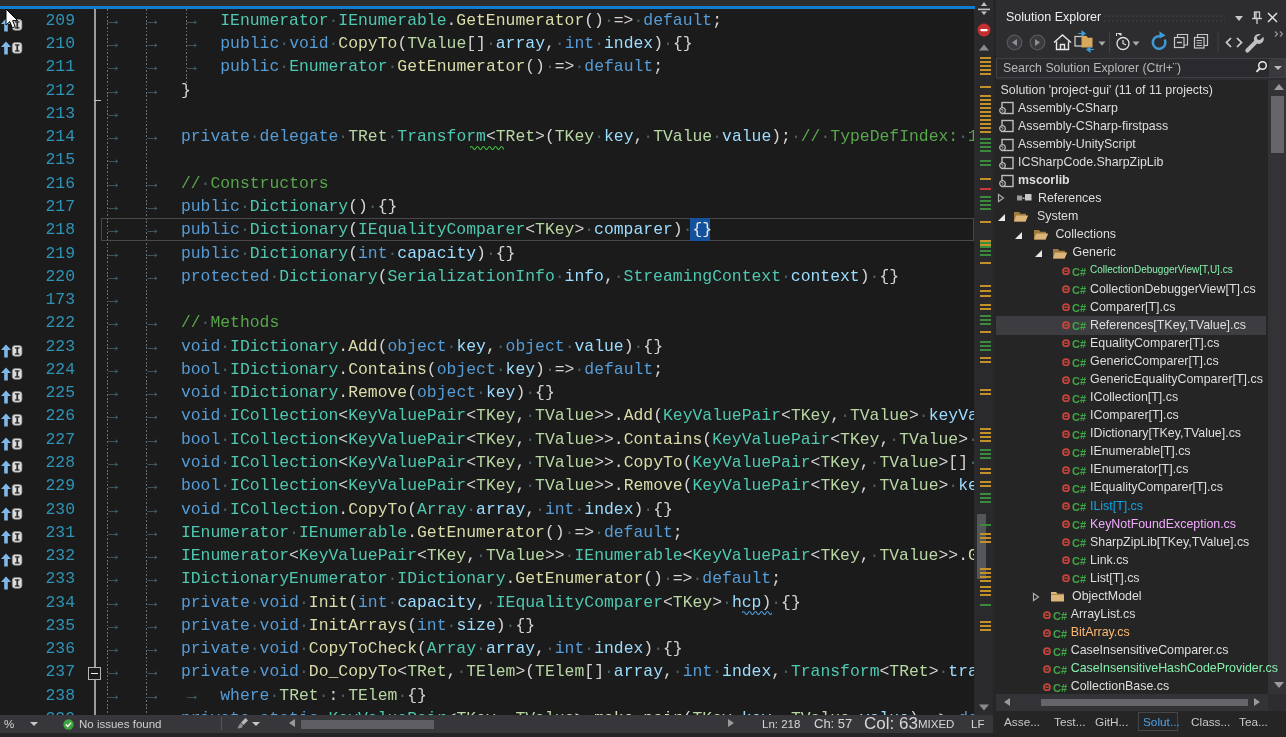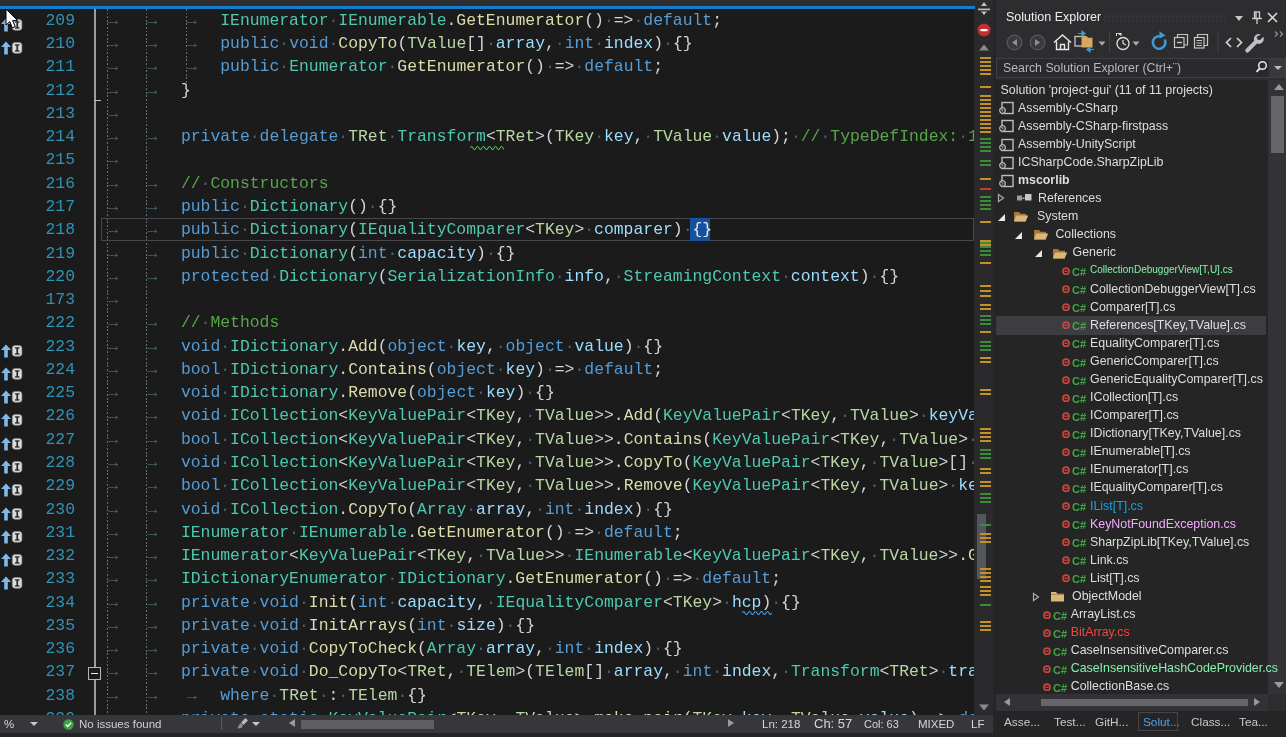--- a/index.html
+++ b/index.html
@@ -241,21 +241,21 @@
 <svg class="ab" style="left:236px;top:717px" width="13" height="13" viewBox="0 0 13 13">
     <path d="M9.5 1 L12 3.5 L7.5 8 L5 5.5 Z" fill="#B9B9B9"></path>
     <path d="M4.5 6 L7 8.5 L5.5 11 L1.5 11.5 L2.5 9 Z" fill="#8F8F8F"></path>
   </svg>
 <div class="ab" style="left:252px;top:722px;border-left:4px solid transparent;border-right:4px solid transparent;border-top:4px solid #C8C8C8"></div>
 <div class="ab" style="left:288.6px;top:719px;border-top:4.5px solid transparent;border-bottom:4.5px solid transparent;border-right:6px solid #9A9A9A"></div>
 <div class="ab" style="left:301px;top:719.5px;width:133px;height:9px;background:#5F5F63"></div>
 <div class="ab" style="left:728px;top:719px;border-top:4.5px solid transparent;border-bottom:4.5px solid transparent;border-left:6px solid #9A9A9A"></div>
 <div style="top:714.5px;height:18.5px;line-height:18.5px;position:absolute;color:#D6D6D6;font-size:11.5px;left:762px">Ln: 218</div>
 <div style="top:714.5px;height:18.5px;line-height:18.5px;position:absolute;color:#D6D6D6;font-size:13px;left:814px">Ch: 57</div>
-<div style="top:714.5px;height:18.5px;line-height:18.5px;position:absolute;color:#D6D6D6;font-size:11px;left:864px">Col: 63</div>
+<div style="top:714.5px;height:18.5px;line-height:18.5px;position:absolute;color:#D6D6D6;font-size:17px;left:864px">Col: 63</div>
 <div style="top:714.5px;height:18.5px;line-height:18.5px;position:absolute;color:#D6D6D6;font-size:11.5px;left:918px">MIXED</div>
 <div style="top:714.5px;height:18.5px;line-height:18.5px;position:absolute;color:#D6D6D6;font-size:11.5px;left:971px">LF</div>
 <div class="ab" style="left:993px;top:0;width:3px;height:733px;background:#262628"></div>
 <div class="ab" style="left:996px;top:0;width:290px;height:737px;background:#2D2D30"></div>
 <div class="ab" style="left:1006px;top:10px;font-size:12.5px;color:#EEEEEE">Solution Explorer</div>
 <div class="ab" style="left:1103px;top:14px;width:122px;height:9px;background-image:radial-gradient(#393940 0.9px,transparent 1px);background-size:4px 4.5px"></div>
 <div class="ab" style="left:1235px;top:16px;border-left:4.5px solid transparent;border-right:4.5px solid transparent;border-top:5px solid #C8C8C8"></div>
 <svg class="ab" style="left:1251px;top:11px" width="12" height="14" viewBox="0 0 12 14">
     <g stroke="#D0D0D0" stroke-width="1.3" fill="none">
       <rect x="3.5" y="1" width="5" height="6.5"></rect>
@@ -499,21 +499,21 @@
 <svg class="ab" style="left:1050px;top:590.04px" width="15" height="13" viewBox="0 0 15 13">
     <path d="M1 2 L6 2 L7.5 3.8 L14 3.8 L14 11.5 L1 11.5 Z" fill="#DCB679"></path>
     <path d="M1 4.5 L14 4.5" stroke="#A07B3E" stroke-width="0.8"></path>
   </svg>
 <div class="ab" style="left:1070.7px;top:607.0199999999999px;font-size:12.4px;color:#DEDEDE;white-space:nowrap;max-width:212.29999999999995px;overflow:hidden">ArrayList.cs</div>
 <svg class="ab" style="left:1041px;top:608.6199999999999px" width="30" height="12" viewBox="0 0 30 12">
     <circle cx="6" cy="6.2" r="3.1" fill="none" stroke="#C7463C" stroke-width="1.6"></circle>
     <rect x="4.3" y="5.5" width="3.4" height="1.4" fill="#C7463C"></rect>
     <text x="12" y="10.5" font-family="Liberation Sans" font-size="11" font-weight="bold" fill="#3FA645">C#</text>
   </svg>
-<div class="ab" style="left:1070.7px;top:625.0999999999999px;font-size:12.4px;color:#ef4444;white-space:nowrap;max-width:212.29999999999995px;overflow:hidden">BitArray.cs</div>
+<div class="ab" style="left:1070.7px;top:625.0999999999999px;font-size:12.4px;color:#fdba74;white-space:nowrap;max-width:212.29999999999995px;overflow:hidden">BitArray.cs</div>
 <svg class="ab" style="left:1041px;top:626.6999999999999px" width="30" height="12" viewBox="0 0 30 12">
     <circle cx="6" cy="6.2" r="3.1" fill="none" stroke="#C7463C" stroke-width="1.6"></circle>
     <rect x="4.3" y="5.5" width="3.4" height="1.4" fill="#C7463C"></rect>
     <text x="12" y="10.5" font-family="Liberation Sans" font-size="11" font-weight="bold" fill="#3FA645">C#</text>
   </svg>
 <div class="ab" style="left:1070.7px;top:643.1799999999998px;font-size:12.4px;color:#DEDEDE;white-space:nowrap;max-width:212.29999999999995px;overflow:hidden">CaseInsensitiveComparer.cs</div>
 <svg class="ab" style="left:1041px;top:644.7799999999999px" width="30" height="12" viewBox="0 0 30 12">
     <circle cx="6" cy="6.2" r="3.1" fill="none" stroke="#C7463C" stroke-width="1.6"></circle>
     <rect x="4.3" y="5.5" width="3.4" height="1.4" fill="#C7463C"></rect>
     <text x="12" y="10.5" font-family="Liberation Sans" font-size="11" font-weight="bold" fill="#3FA645">C#</text>

